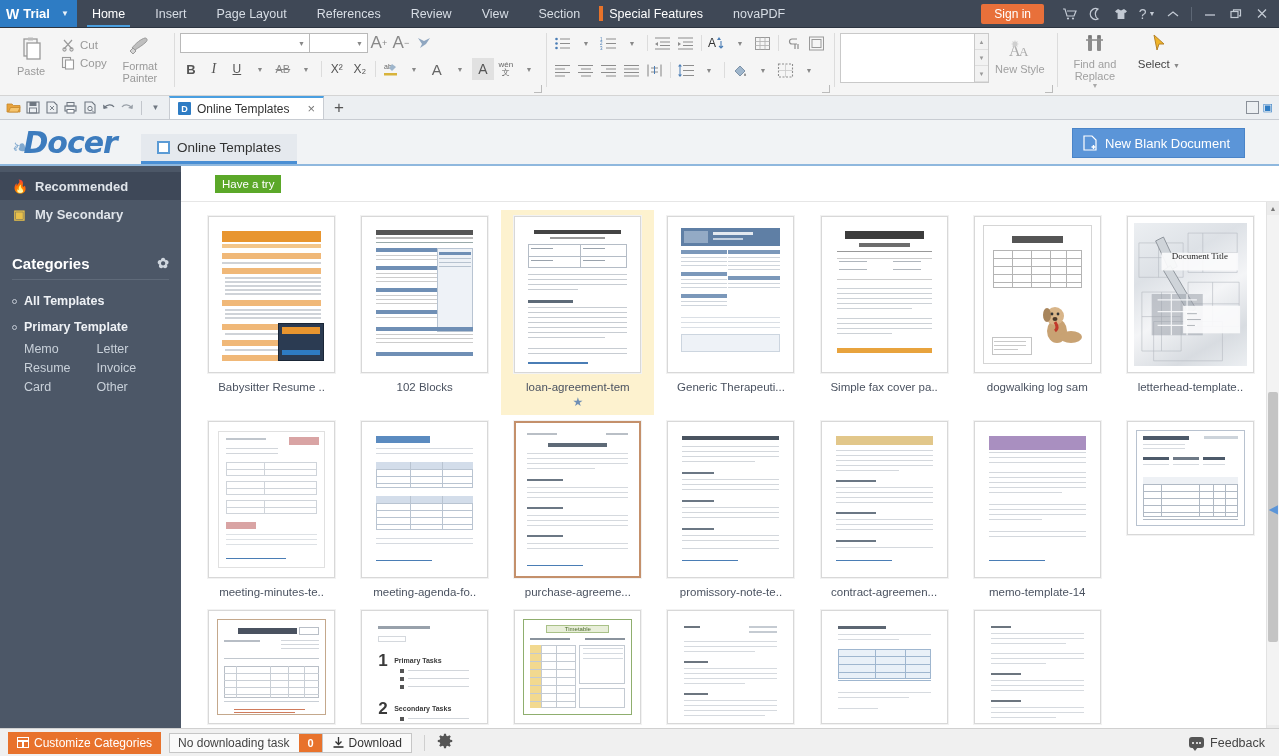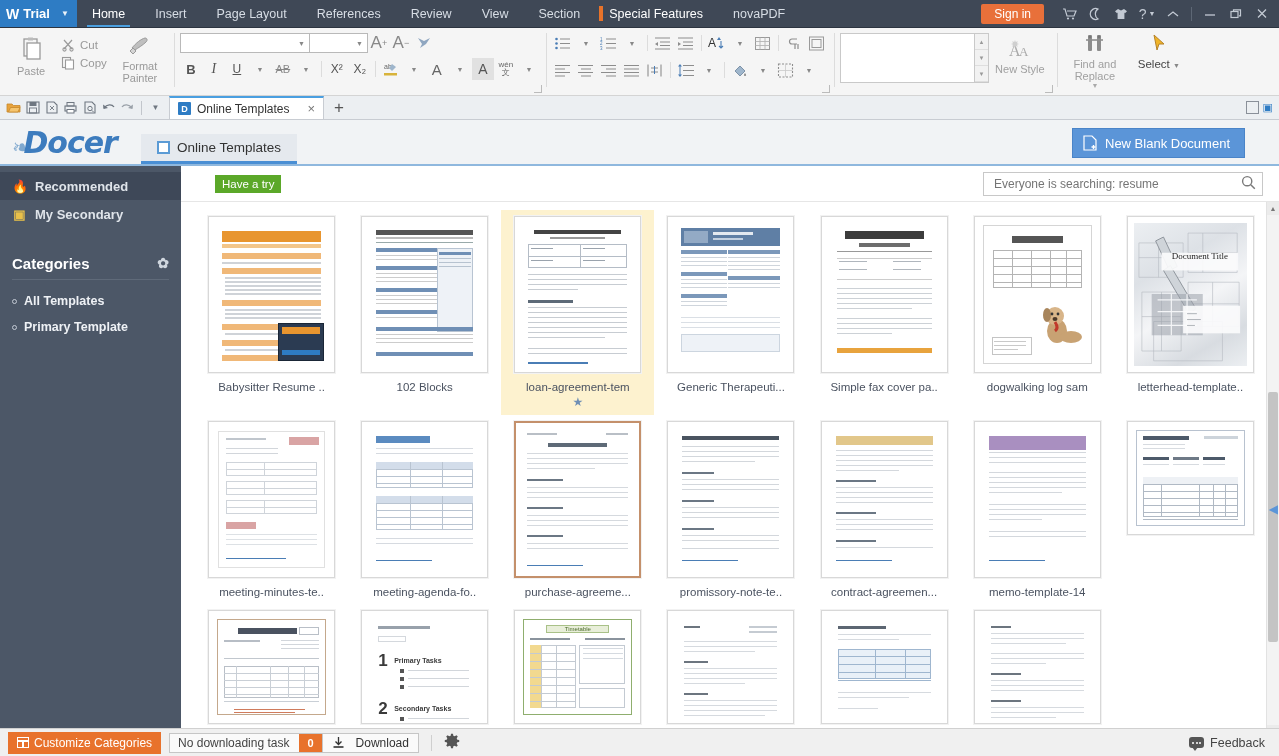--- a/index.html
+++ b/index.html
@@ -290,21 +290,21 @@
   .dl-status {
     border: 1px solid #c6c6c6; background: #fafafa; height: 20px; display: flex;
     align-items: center; font-size: 12px; color: #444;
   }
   .dl-status .txt { padding: 0 10px 0 8px; }
   .dl-badge {
     background: #e8722c; color: #fff; font-size: 11px; font-weight: bold;
     padding: 2px 8px; height: 18px; display: flex; align-items: center;
   }
   .dl-btn {
-    display: flex; align-items: center; gap: 11px; font-size: 12px; color: #333;
+    display: flex; align-items: center; gap: 4px; font-size: 12px; color: #333;
     padding: 0 9px; border-left: 1px solid #c6c6c6; height: 20px;
   }
   .st-sep { width: 1px; height: 16px; background: #cfcfcf; margin: 0 4px; }
   .gear-btn { font-size: 15px; color: #555; }
   .feedback {
     margin-left: auto; display: flex; align-items: center; gap: 6px;
     font-size: 12.5px; color: #444; padding-right: 6px;
   }
   .fb-bubble {
     width: 15px; height: 11px; background: #555; border-radius: 3px; position: relative;
@@ -734,34 +734,33 @@
     </div>
     <div class="cat-rule"></div>
     <div class="cat-item">
       <span class="bullet"></span>
       <span>All Templates</span>
     </div>
     <div class="cat-item">
       <span class="bullet"></span>
       <span>Primary Template</span>
     </div>
+    <div class="subgrid">
+      <div class="sub-item">Memo</div>
+      <div class="sub-item">Letter</div>
+      <div class="sub-item">Resume</div>
+      <div class="sub-item">Invoice</div>
+      <div class="sub-item">Card</div>
+      <div class="sub-item">Other</div>
+    </div>
   </div>
 
   <div class="content">
     <div class="content-head">
       <div class="tryit">Have a try</div>
-      <div class="searchbox">
-        <input type="text" placeholder="Everyone is searching: resume" style="">
-        <span class="search-ic">
-          <svg width="15" height="15" viewBox="0 0 15 15">
-              <circle cx="6.2" cy="6.2" r="4.6" fill="none" stroke="#7a7a7a" stroke-width="1.4"></circle>
-              <path d="M9.8 9.8l4 4" stroke="#7a7a7a" stroke-width="1.5"></path>
-            </svg>
-        </span>
-      </div>
     </div>
 
     <div class="grid-wrap">
       <div class="grid">
 
         <div class="card">
           <div class="thumb">
             <div class="pg">
               <div style="position:absolute;left:8px;right:8px;top:9px;height:11px;background:#e8952f;"></div>
               <div style="position:absolute;left:8px;right:8px;top:22px;height:4px;background:#f3c68a;"></div>

